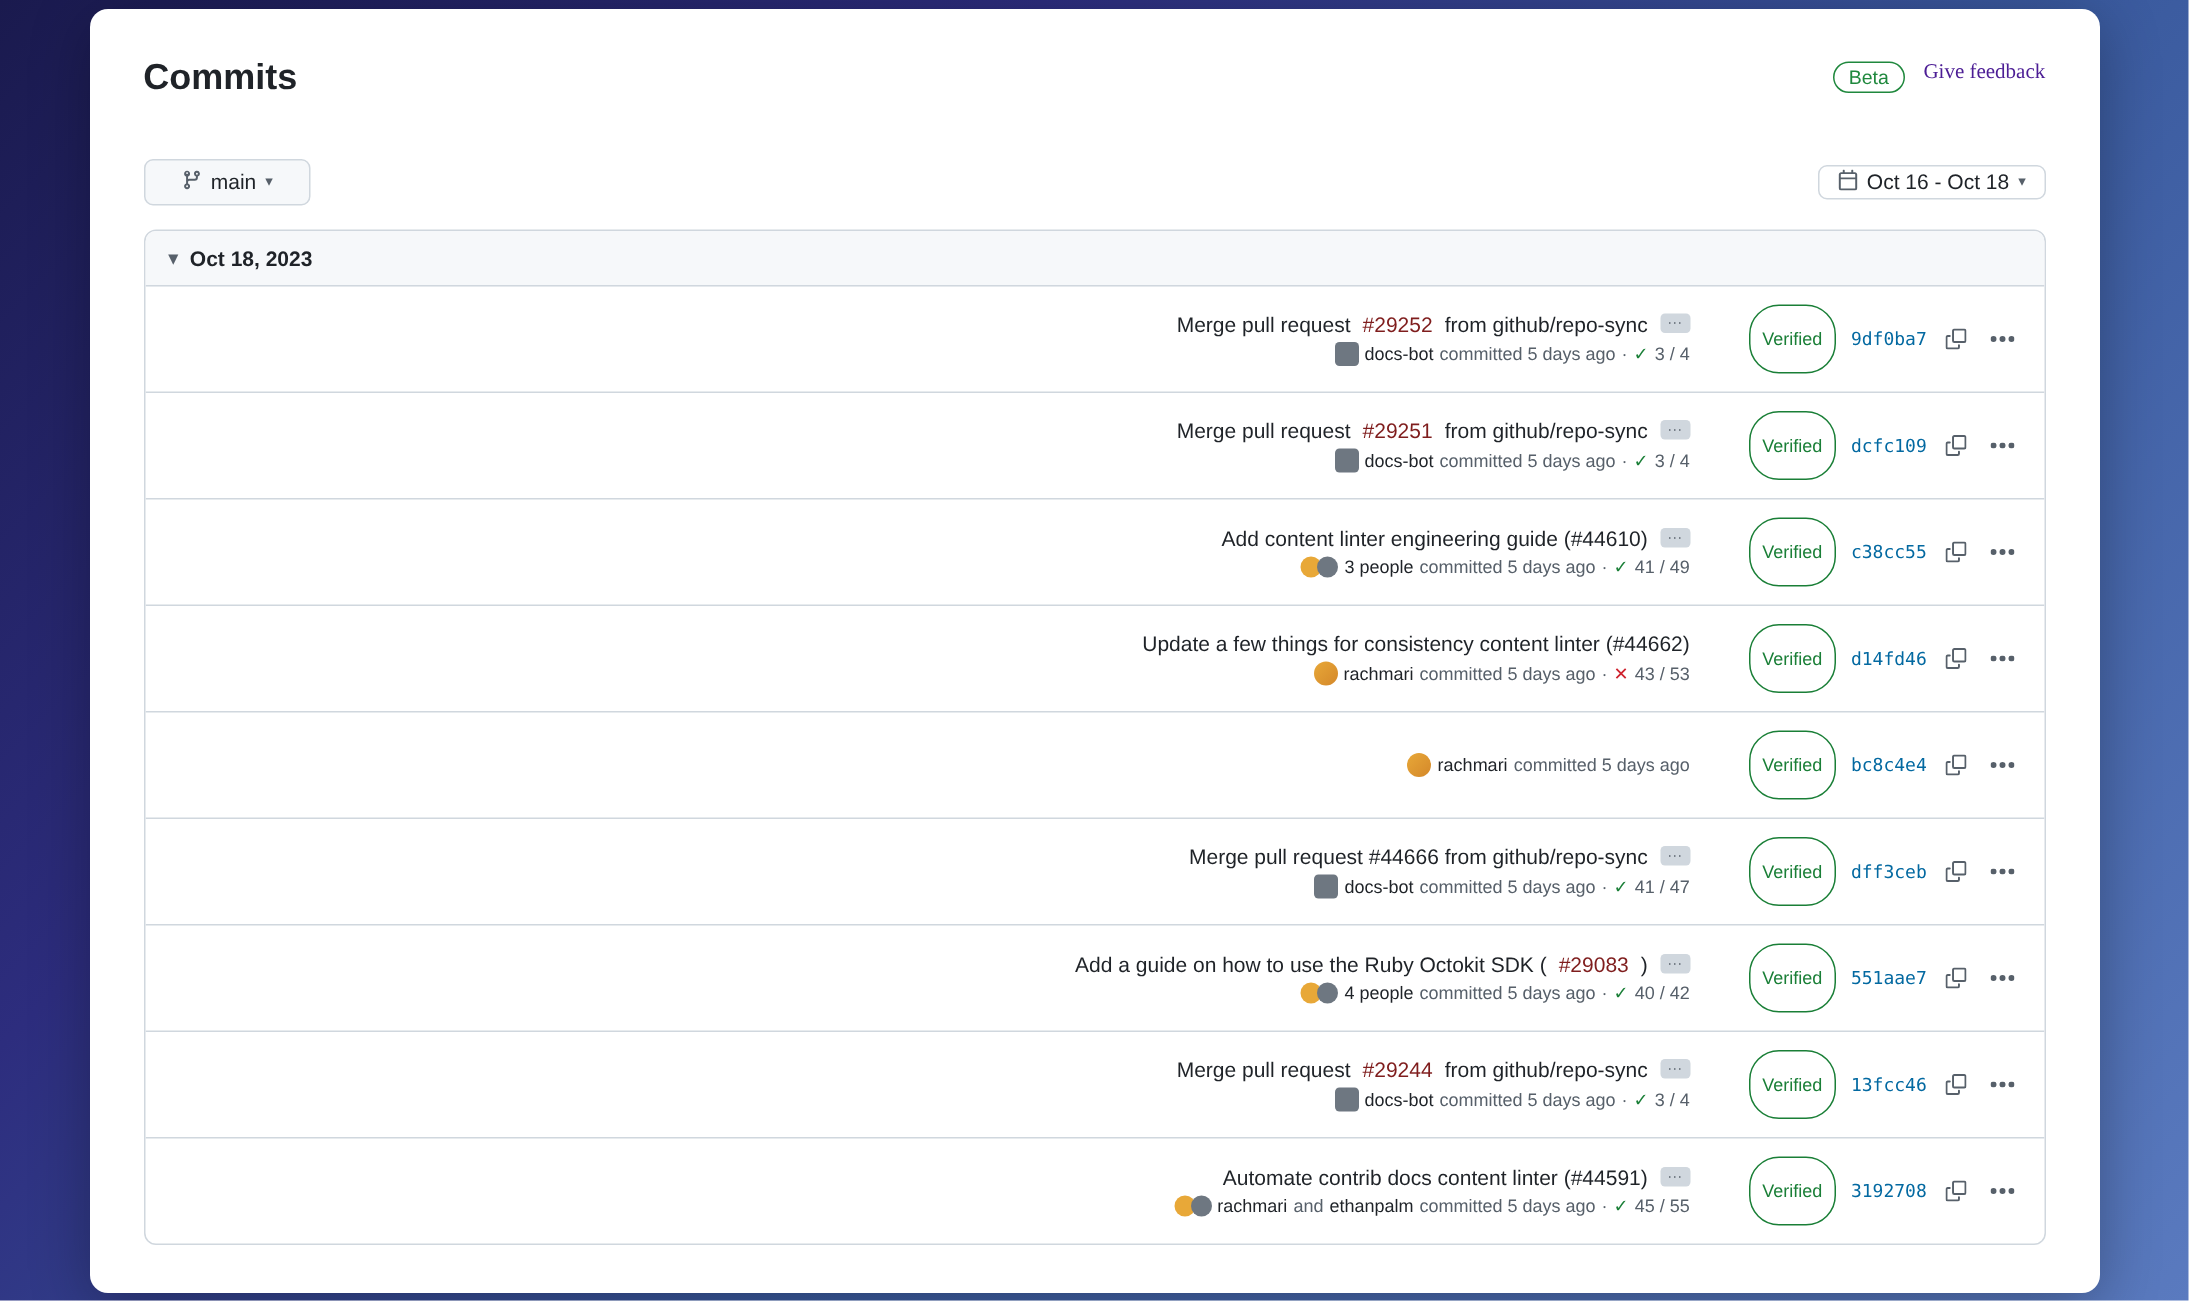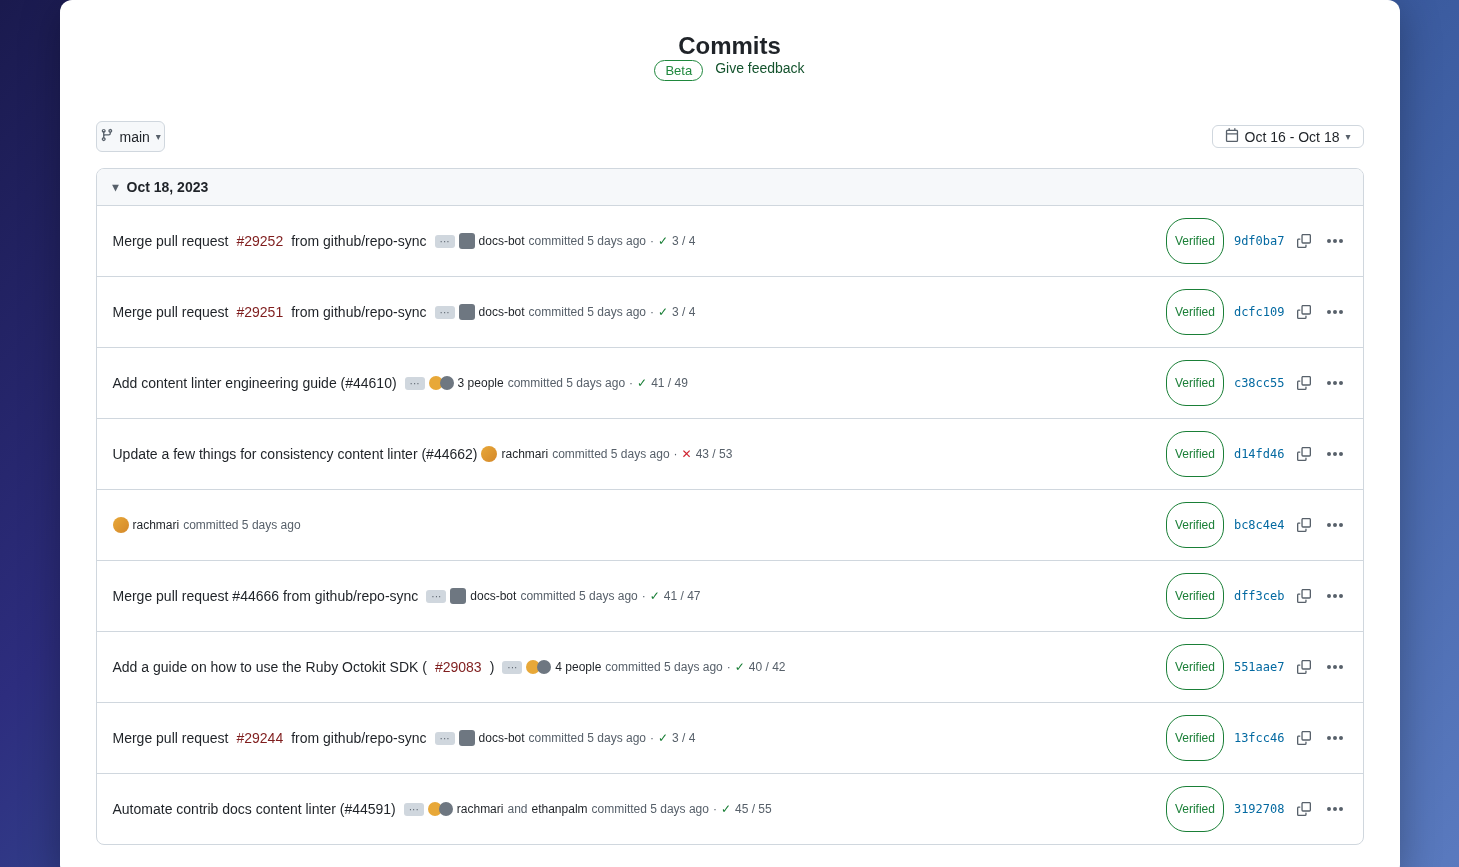--- a/index.html
+++ b/index.html
@@ -18,58 +18,58 @@
       width: 1340px;
       min-height: 780px;
       padding: 32px 36px;
       box-shadow: 0 8px 40px rgba(0,0,0,0.3);
     }
     .header {
       display: flex;
       align-items: center;
       justify-content: space-between;
       margin-bottom: 40px;
-      flex-direction: column;
     }
     .page-title {
       font-size: 24px;
       font-weight: 600;
       color: #1f2328;
     }
     .header-right {
       display: flex;
       gap: 12px;
     }
     .beta-badge {
       border: 1px solid #1f883d;
       color: #1f883d;
       border-radius: 20px;
       padding: 2px 10px;
       font-size: 13px;
       font-weight: 500;
     }
     .give-feedback-link {
-      color: #14532d;
+      color: #4c1d95;
       font-size: 14px;
       text-decoration: none;
       cursor: pointer;
+      font-family: Liberation Serif, serif;
     }
     .toolbar {
       display: flex;
       align-items: center;
       justify-content: space-between;
       margin-bottom: 16px;
     }
     .branch-selector {
       display: flex;
       align-items: center;
       gap: 6px;
       border: 1px solid #d0d7de;
       border-radius: 6px;
-      padding: 6px 3px;
+      padding: 6px 24px;
       background: #f6f8fa;
       cursor: pointer;
       font-size: 14px;
       color: #1f2328;
     }
     .branch-icon {
       color: #57606a;
       font-size: 14px;
     }
     .branch-chevron {
@@ -118,23 +118,24 @@
       align-items: center;
       justify-content: space-between;
       padding: 12px 16px;
       border-bottom: 1px solid #d0d7de;
     }
     .commit-row:last-child {
       border-bottom: none;
     }
     .commit-left {
       display: flex;
-      flex-direction: row;
+      flex-direction: column;
       gap: 4px;
       flex: 1;
+      align-items: flex-end;
     }
     .commit-title {
       display: flex;
       align-items: center;
       gap: 8px;
       font-size: 14px;
       color: #1f2328;
       font-weight: 500;
     }
     .commit-link {

